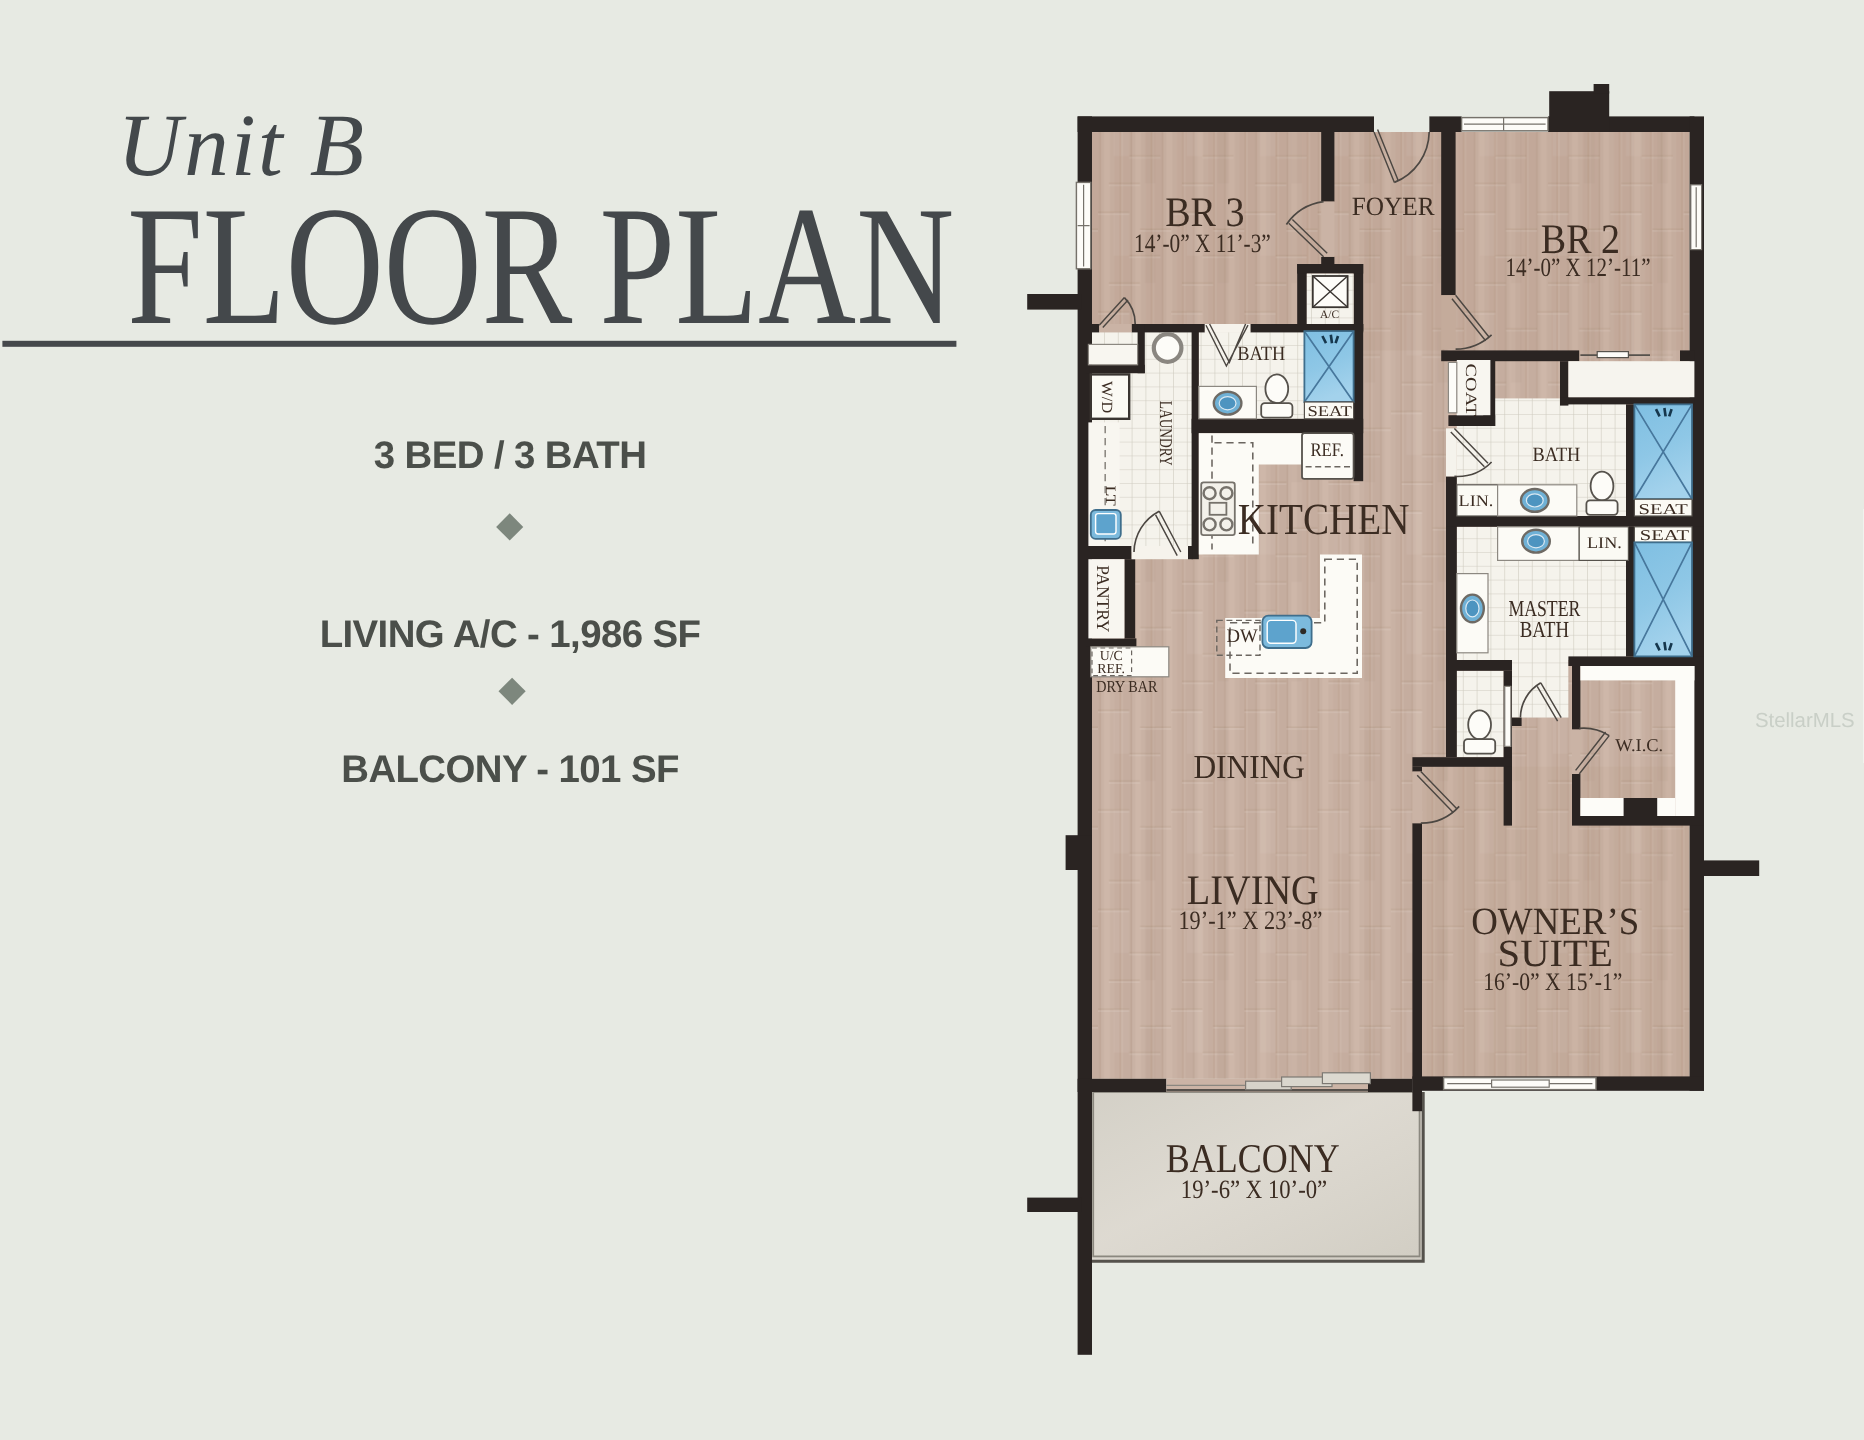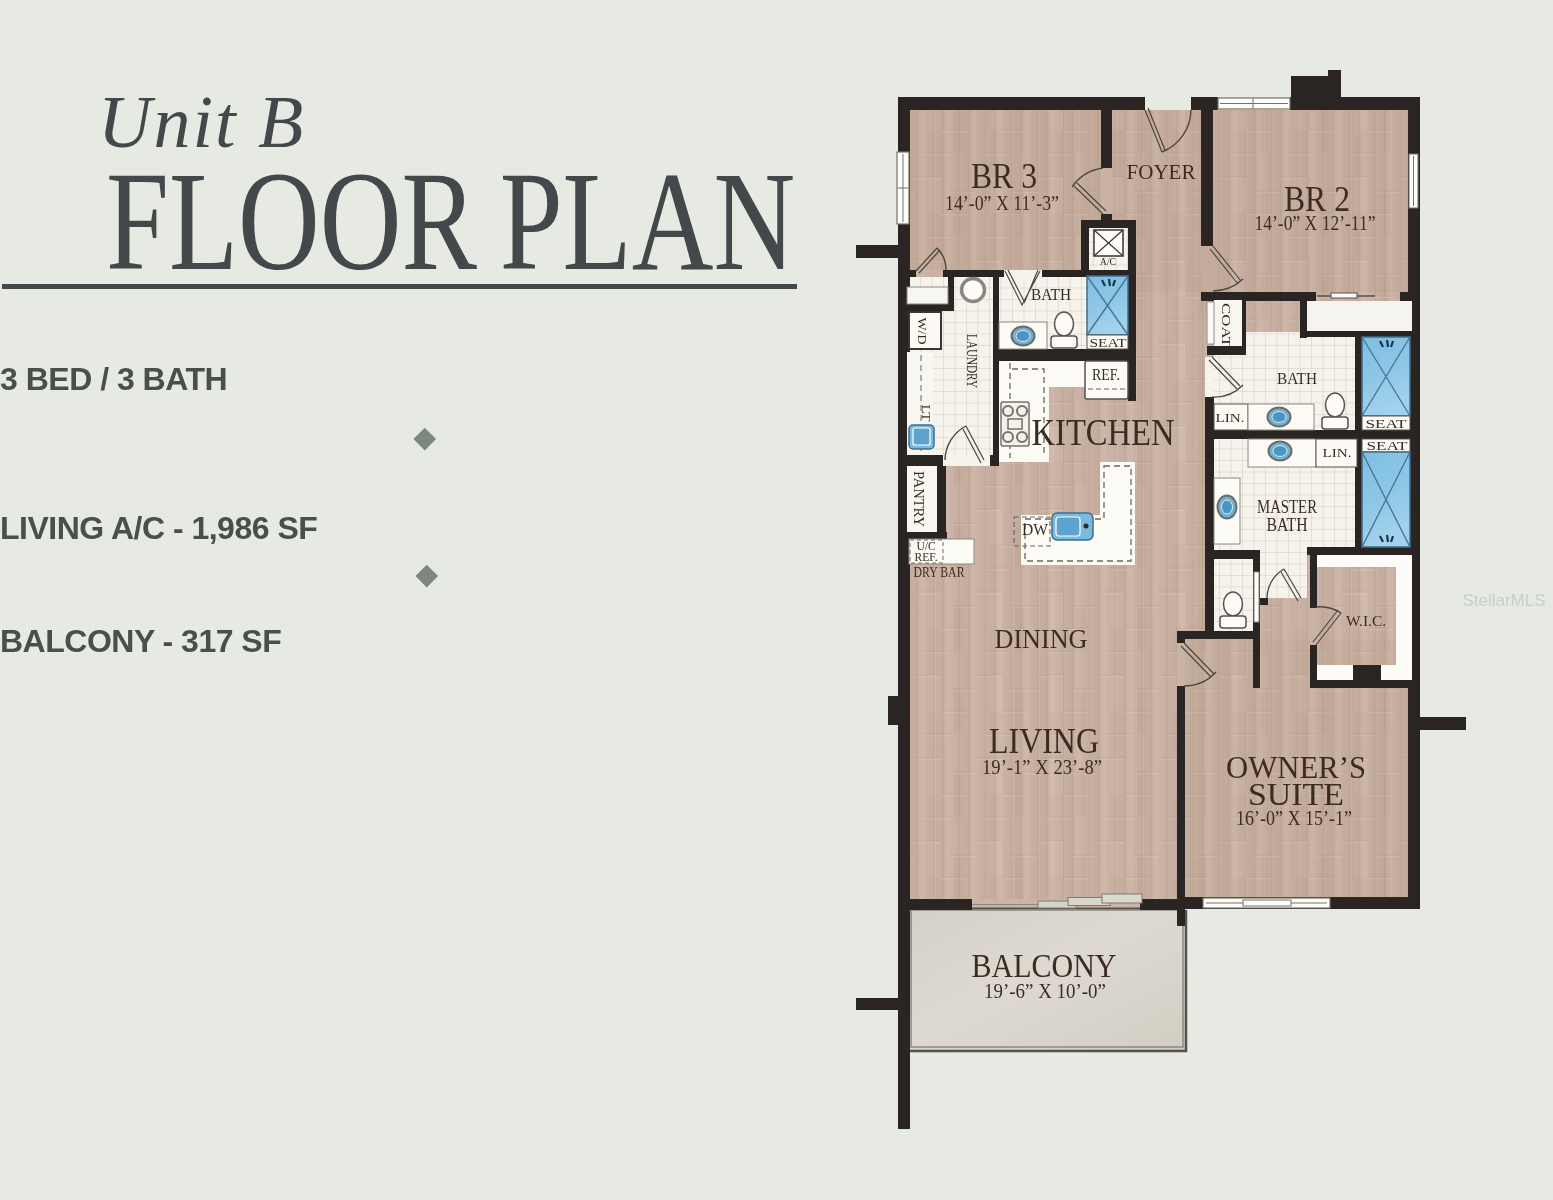--- a/index.html
+++ b/index.html
@@ -1,41 +1,41 @@
 <!DOCTYPE html>
 <html><head>
 <meta charset="utf-8">
 <style>
 html,body{margin:0;padding:0}
 .page{position:relative;width:1553px;height:1200px;background:#e7eae3;overflow:hidden;font-family:"Liberation Sans",sans-serif}
 .unitb{position:absolute;left:98px;top:85px;font-family:"Liberation Serif",serif;font-style:italic;font-size:74px;color:#43484b;letter-spacing:2px;line-height:1}
 .fptitle{position:absolute;left:106px;top:150px;font-family:"Liberation Serif",serif;font-size:142px;color:#44484b;white-space:nowrap;line-height:1;transform-origin:left top;transform:scaleX(0.797)}
 .rule{position:absolute;left:2px;top:284px;width:795px;height:5px;background:#45484b}
-.spec{position:absolute;left:0px;width:850px;font-weight:bold;font-size:32px;color:#4b4f4a;letter-spacing:-0.5px}
+.spec{position:absolute;left:0px;width:850px;text-align:center;font-weight:bold;font-size:32px;color:#4b4f4a;letter-spacing:-0.5px}
 .dia{position:absolute;width:15.5px;height:15.5px;background:#7d877d;transform:rotate(45deg)}
 </style>
 </head>
 <body>
 <div class="page">
 
 <div class="unitb">Unit B</div>
 
 <div class="fptitle">FLOOR PLAN</div>
 
 <div class="rule"></div>
 
 <div class="spec" style="top:361px">3 BED / 3 BATH</div>
 
 <div class="dia" style="left:417px;top:431px"></div>
 
 <div class="spec" style="top:510px">LIVING A/C - 1,986 SF</div>
 
 <div class="dia" style="left:419px;top:568px"></div>
 
-<div class="spec" style="top:623px">BALCONY - 317 SF</div>
+<div class="spec" style="top:623px">BALCONY - 101 SF</div>
 <svg width="1553" height="1200" viewBox="0 0 1553 1200" style="position:absolute;left:0;top:0">
 <defs>
 <pattern id="wd" width="26" height="300" patternUnits="userSpaceOnUse">
   <rect width="26" height="300" fill="#c9b2a4"></rect>
   <rect x="0" width="6" height="300" fill="#c5ad9f"></rect>
   <rect x="10" width="5" height="300" fill="#ceb7a9"></rect>
   <rect x="19" width="4" height="300" fill="#c6aea0"></rect>
   <rect x="6" width="1.5" height="300" fill="#bfa697"></rect>
   <rect x="23" width="1.2" height="300" fill="#c0a695"></rect>
 </pattern>

